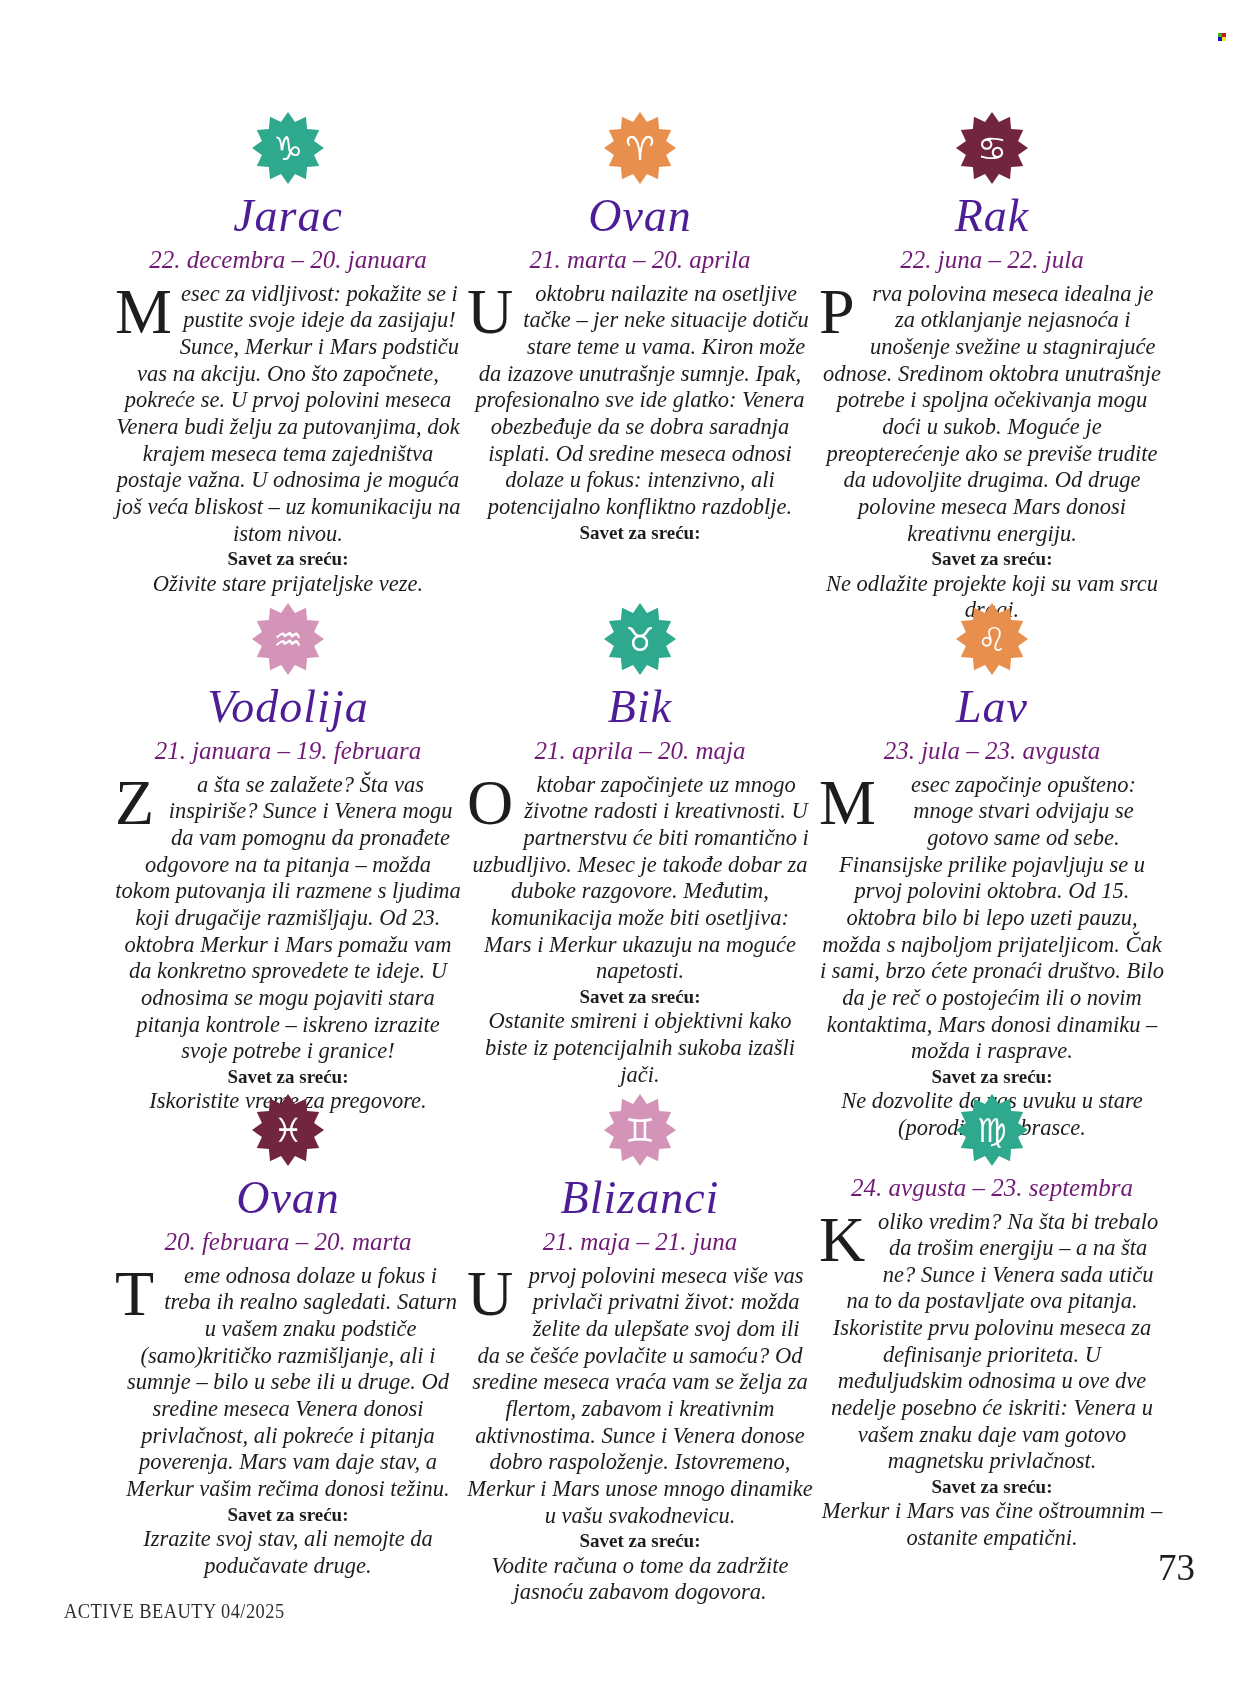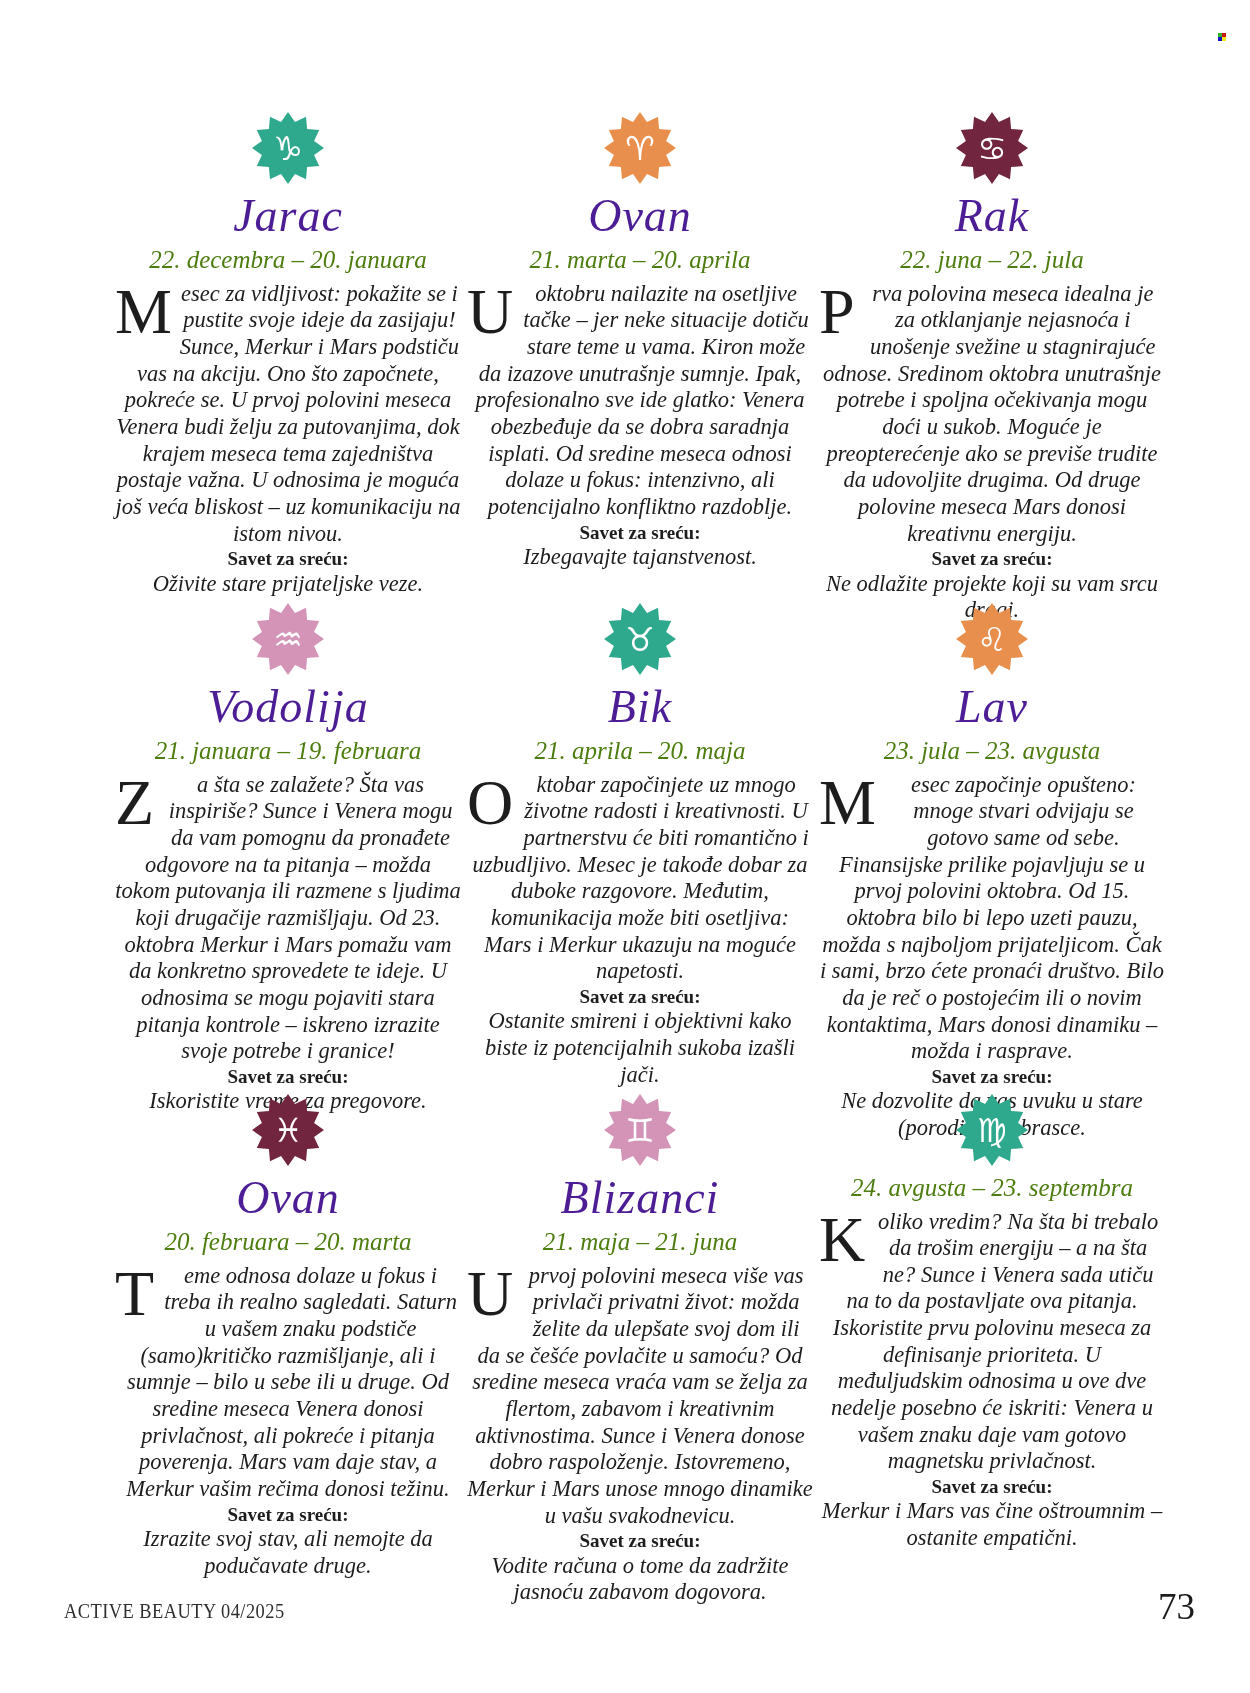--- a/index.html
+++ b/index.html
@@ -19,38 +19,38 @@
   .badge svg{display:block;}
   .badge .glyph{
     position:absolute;left:0;top:0;width:72px;height:72px;
     display:flex;align-items:center;justify-content:center;
     color:#ffffff;font-family:"DejaVu Sans", sans-serif;font-size:33px;line-height:1;
   }
   .title{
     font-style:italic;font-weight:400;font-size:46px;line-height:1.05;
     margin:0 0 6px 0;color:#4c1d95;letter-spacing:1px;
   }
-  .dates{font-style:italic;font-size:25px;line-height:1.1;color:#4d7c0f;margin-bottom:7px;}
+  .dates{font-style:italic;font-size:25px;line-height:1.1;color:#701a75;margin-bottom:7px;}
   .body{
     font-style:italic;font-size:22.5px;line-height:1.185;margin:0;color:#1d1d1d;
   }
   .dropcap{
     float:left;font-style:normal;font-size:64px;line-height:.78;
     padding:6px 6px 0 0;color:#1d1d1d;
   }
   .advice-label{
     font-style:normal;font-weight:700;font-size:19px;line-height:1.18;margin-top:1px;
   }
   .advice{font-style:italic;font-size:22.5px;line-height:1.185;margin:0;}
   .footer-left{
     position:absolute;left:64px;top:1600px;font-size:20px;letter-spacing:.5px;
     color:#2e2e2e;transform:scaleX(.92);transform-origin:left;white-space:nowrap;
   }
   .page-number{
-    position:absolute;right:55px;top:1585px;font-size:37px;color:#1d1d1d;
+    position:absolute;right:55px;top:1546px;font-size:37px;color:#1d1d1d;
   }
 </style>
 </head>
 <body>
 
 <div class="corner-mark">
   <div style="background: rgb(47, 179, 42);"></div>
   <div style="background: rgb(204, 20, 20);"></div>
   <div style="background: rgb(18, 18, 204);"></div>
   <div style="background: rgb(247, 231, 30);"></div>
@@ -76,21 +76,20 @@
     <div class="badge">
       <svg viewBox="0 0 80 80" width="72" height="72">
           <polygon class="star" points="40.00,0.00 47.76,11.02 60.00,5.36 61.21,18.79 74.64,20.00 68.98,32.24 80.00,40.00 68.98,47.76 74.64,60.00 61.21,61.21 60.00,74.64 47.76,68.98 40.00,80.00 32.24,68.98 20.00,74.64 18.79,61.21 5.36,60.00 11.02,47.76 0.00,40.00 11.02,32.24 5.36,20.00 18.79,18.79 20.00,5.36 32.24,11.02" style="fill: rgb(232, 143, 77);"></polygon>
         </svg>
       <span class="glyph">♈</span>
     </div>
     <h2 class="title">Ovan</h2>
     <div class="dates">21. marta – 20. aprila</div>
     <p class="body"><span class="dropcap">U</span>oktobru nailazite na osetljive tačke – jer neke situacije dotiču stare teme u vama. Kiron može da izazove unutrašnje sumnje. Ipak, profesionalno sve ide glatko: Venera obezbeđuje da se dobra saradnja isplati. Od sredine meseca odnosi dolaze u fokus: intenzivno, ali potencijalno konfliktno razdoblje.</p>
     <div class="advice-label">Savet za sreću:</div>
-    <p class="advice">Izbegavajte tajanstvenost.</p>
   </article>
 
   <article class="card">
     <div class="badge">
       <svg viewBox="0 0 80 80" width="72" height="72">
           <polygon class="star" points="40.00,0.00 47.76,11.02 60.00,5.36 61.21,18.79 74.64,20.00 68.98,32.24 80.00,40.00 68.98,47.76 74.64,60.00 61.21,61.21 60.00,74.64 47.76,68.98 40.00,80.00 32.24,68.98 20.00,74.64 18.79,61.21 5.36,60.00 11.02,47.76 0.00,40.00 11.02,32.24 5.36,20.00 18.79,18.79 20.00,5.36 32.24,11.02" style="fill: rgb(114, 37, 63);"></polygon>
         </svg>
       <span class="glyph">♋</span>
     </div>
     <h2 class="title">Rak</h2>

